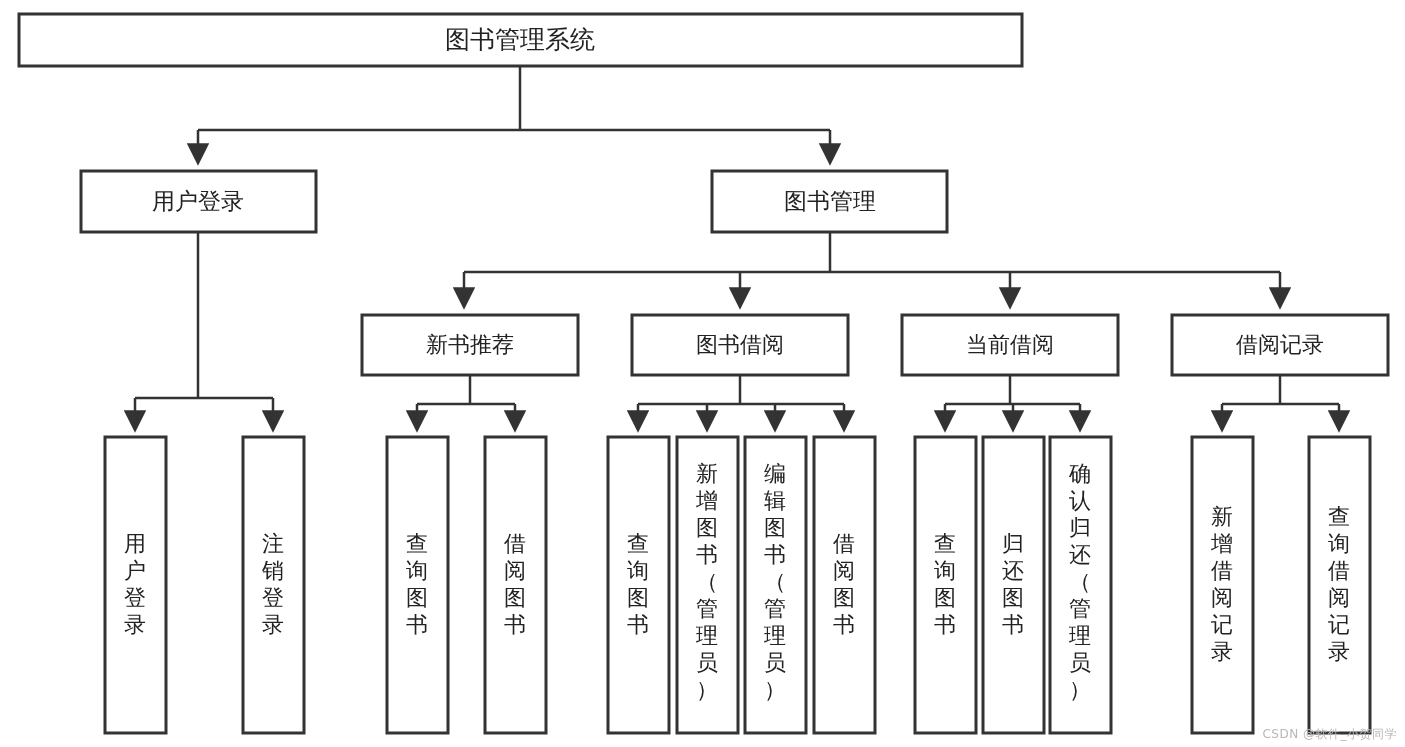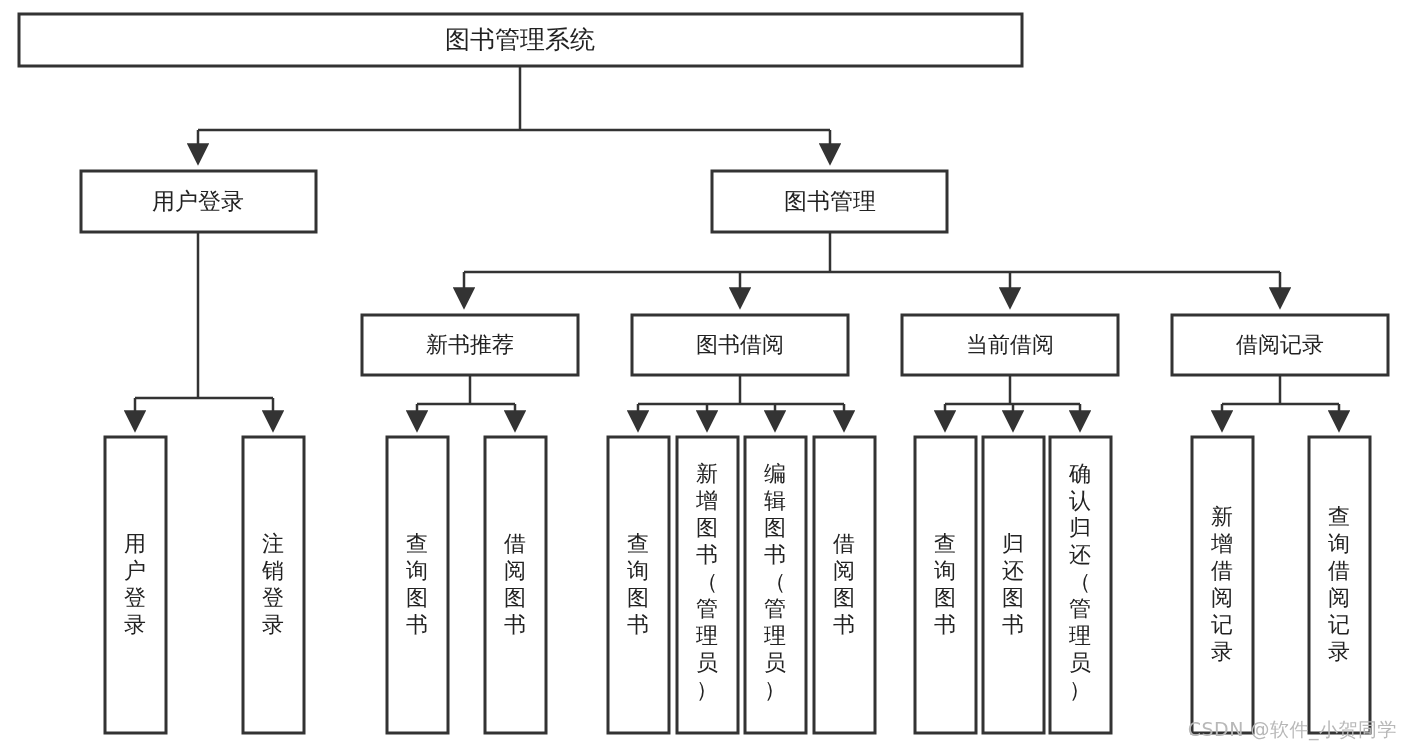--- a/index.html
+++ b/index.html
@@ -53,21 +53,21 @@
   }
   .arrow-head {
     fill: #333333;
     stroke: none;
   }
   .watermark {
     position: absolute;
     right: 8px;
     bottom: 4px;
     font-family: "DejaVu Sans", "Liberation Sans", sans-serif;
-    font-size: 19px;
+    font-size: 12px;
     color: #b8b8b8;
     letter-spacing: 0.5px;
     white-space: nowrap;
     user-select: none;
   }
 </style>
 </head>
 <body>
 
 <div id="diagram-root">

